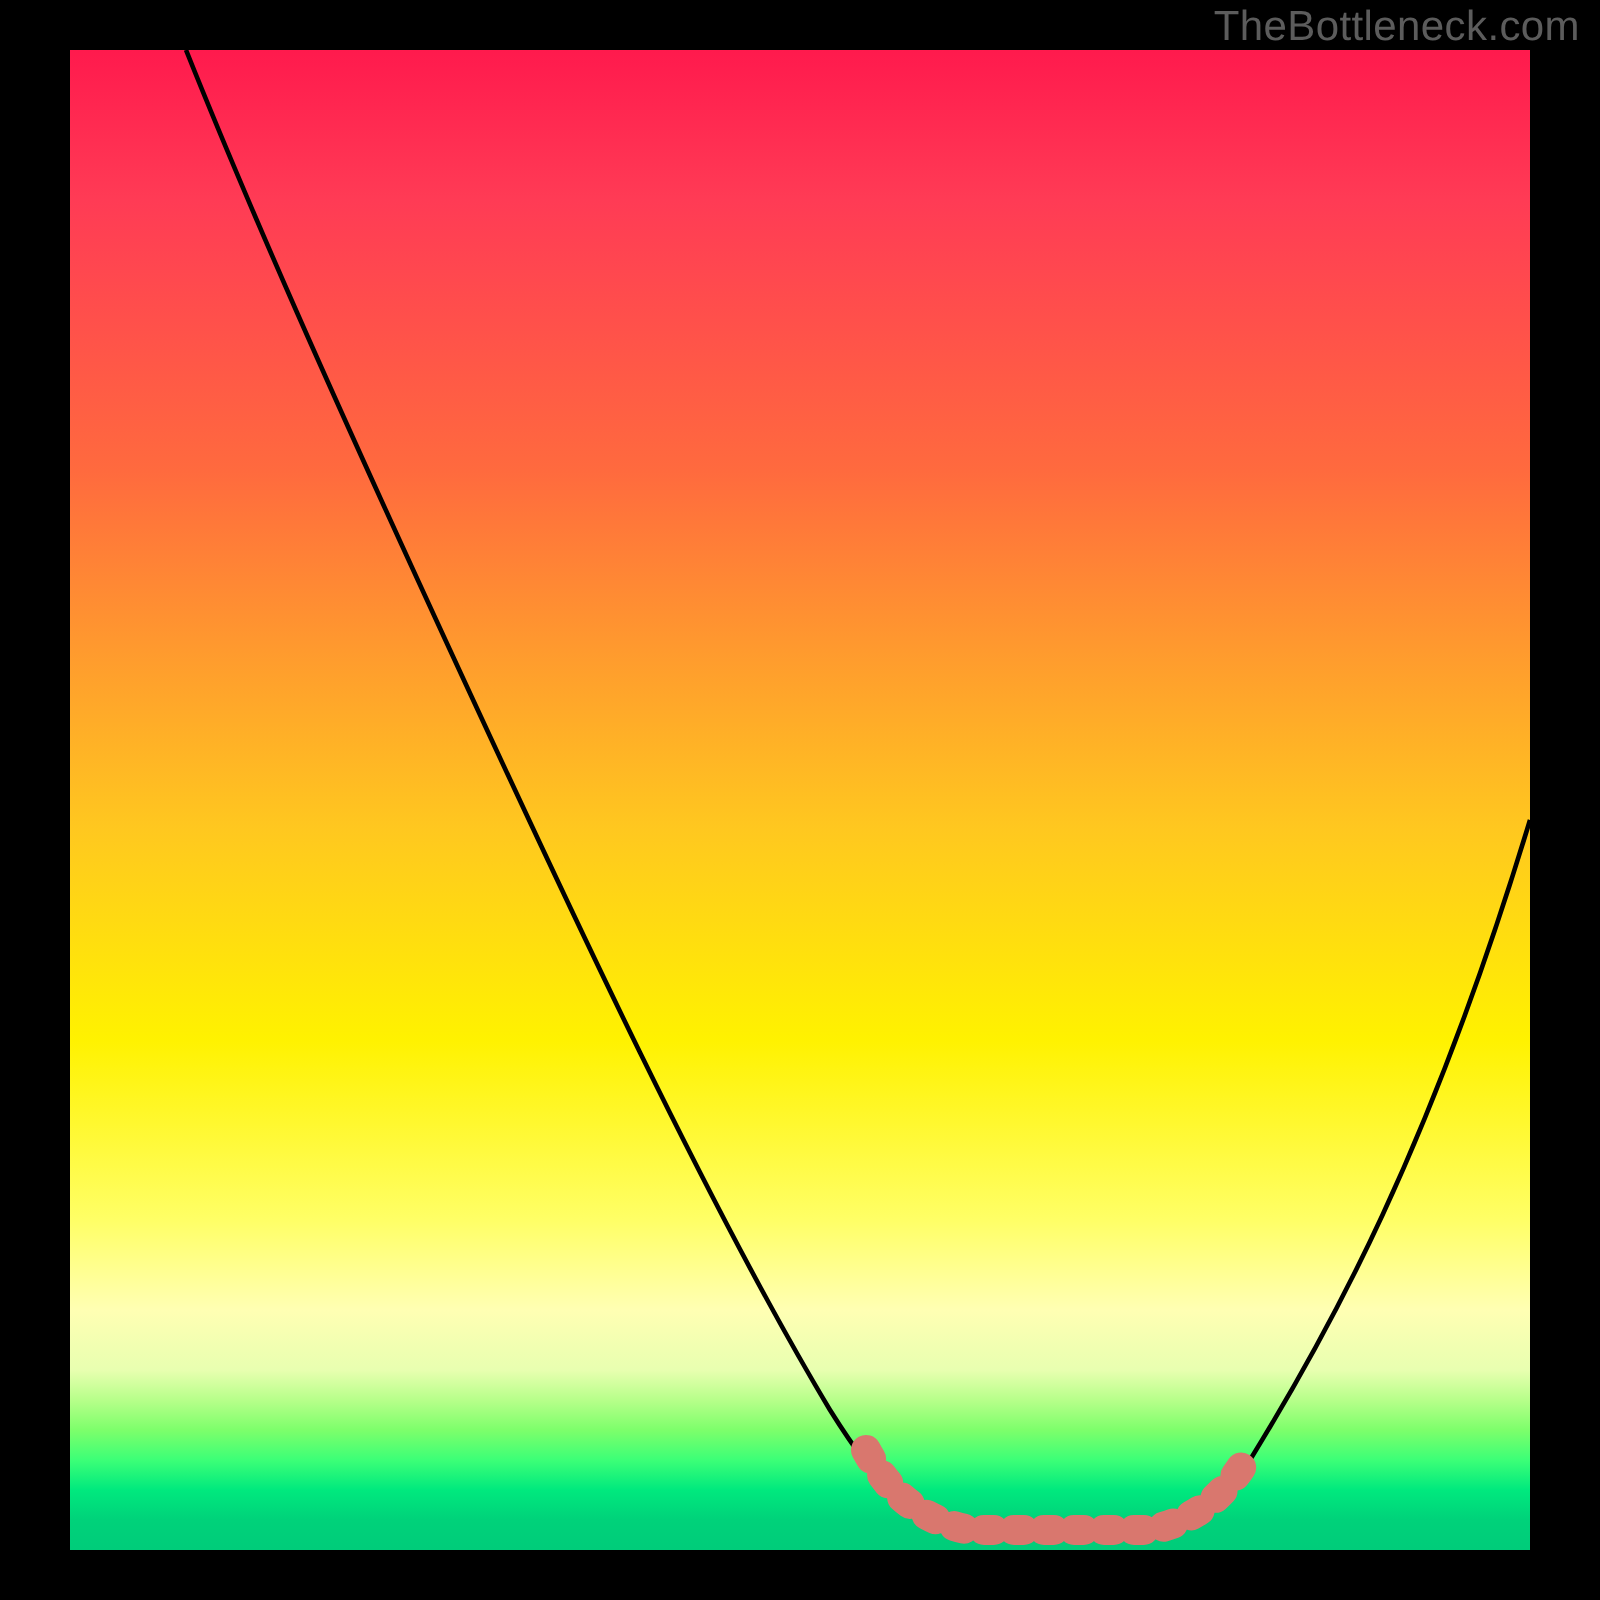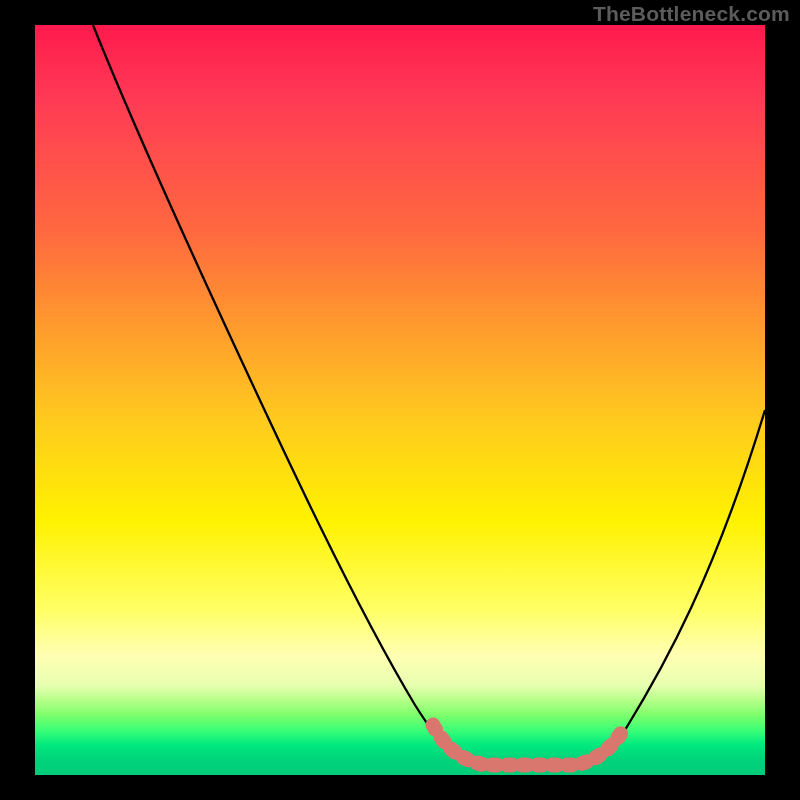--- a/index.html
+++ b/index.html
@@ -49,21 +49,21 @@
     top: 0;
     width: 100%;
     height: 100%;
   }
   .watermark {
     position: absolute;
     top: 2px;
     right: 10px;
     color: #5c5c5c;
     font-size: 21px;
-    font-weight: 700;
+    font-weight: 400;
     letter-spacing: 0.2px;
     text-align: center;
   }
 </style>
 </head>
 <body>
 
 <div class="frame">
 
   <div class="plot-area">

